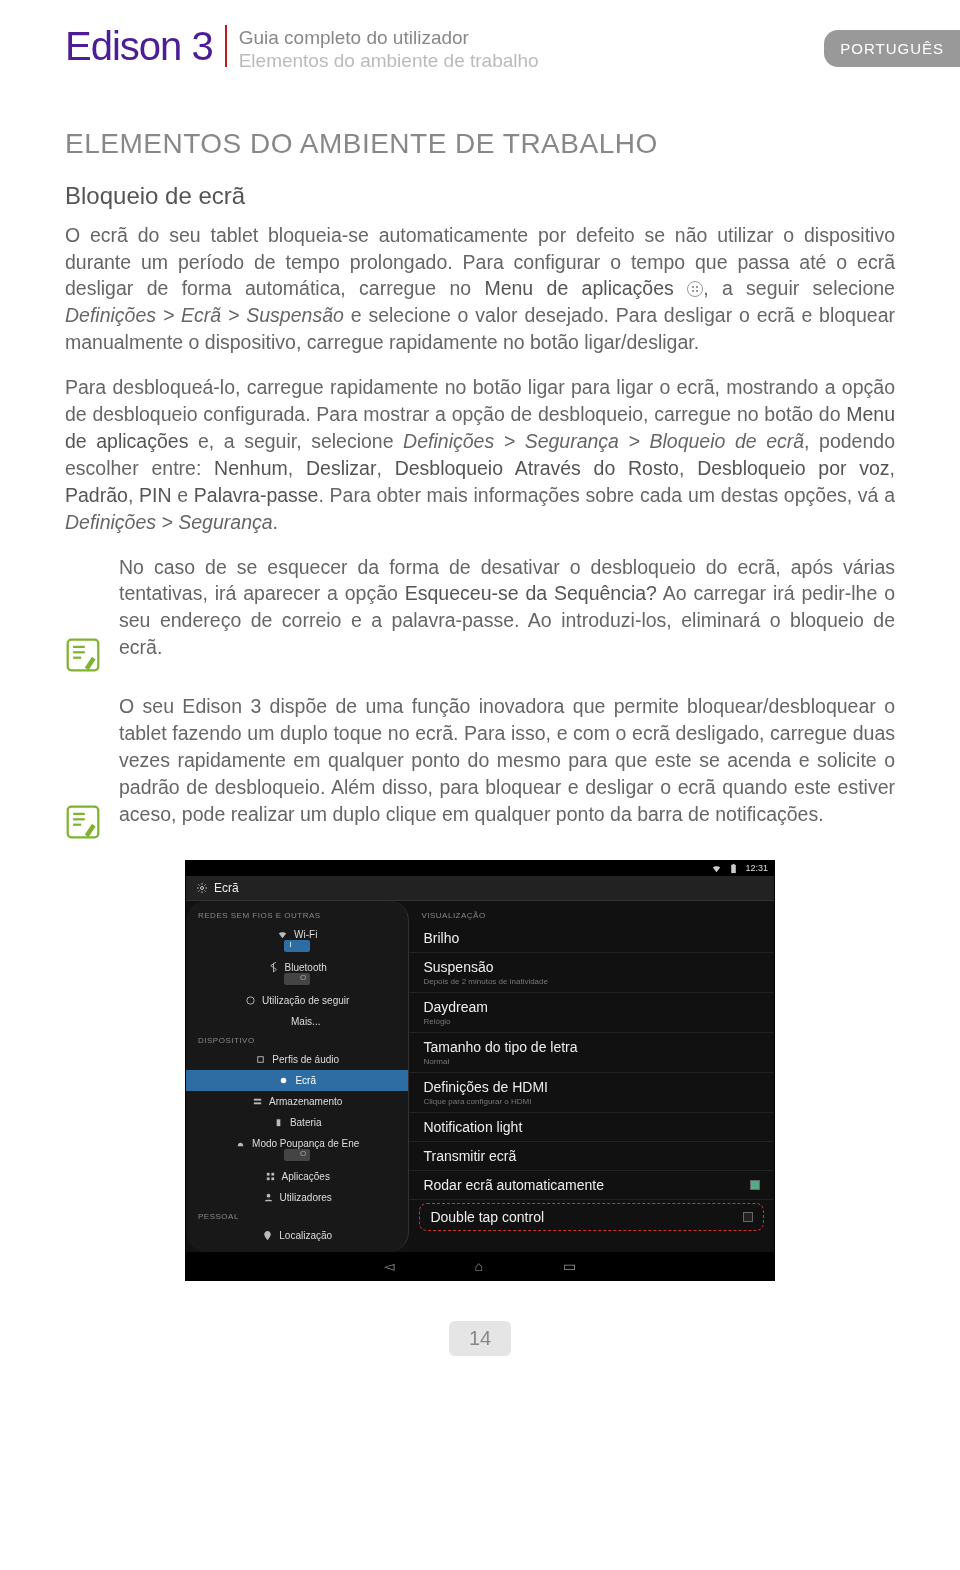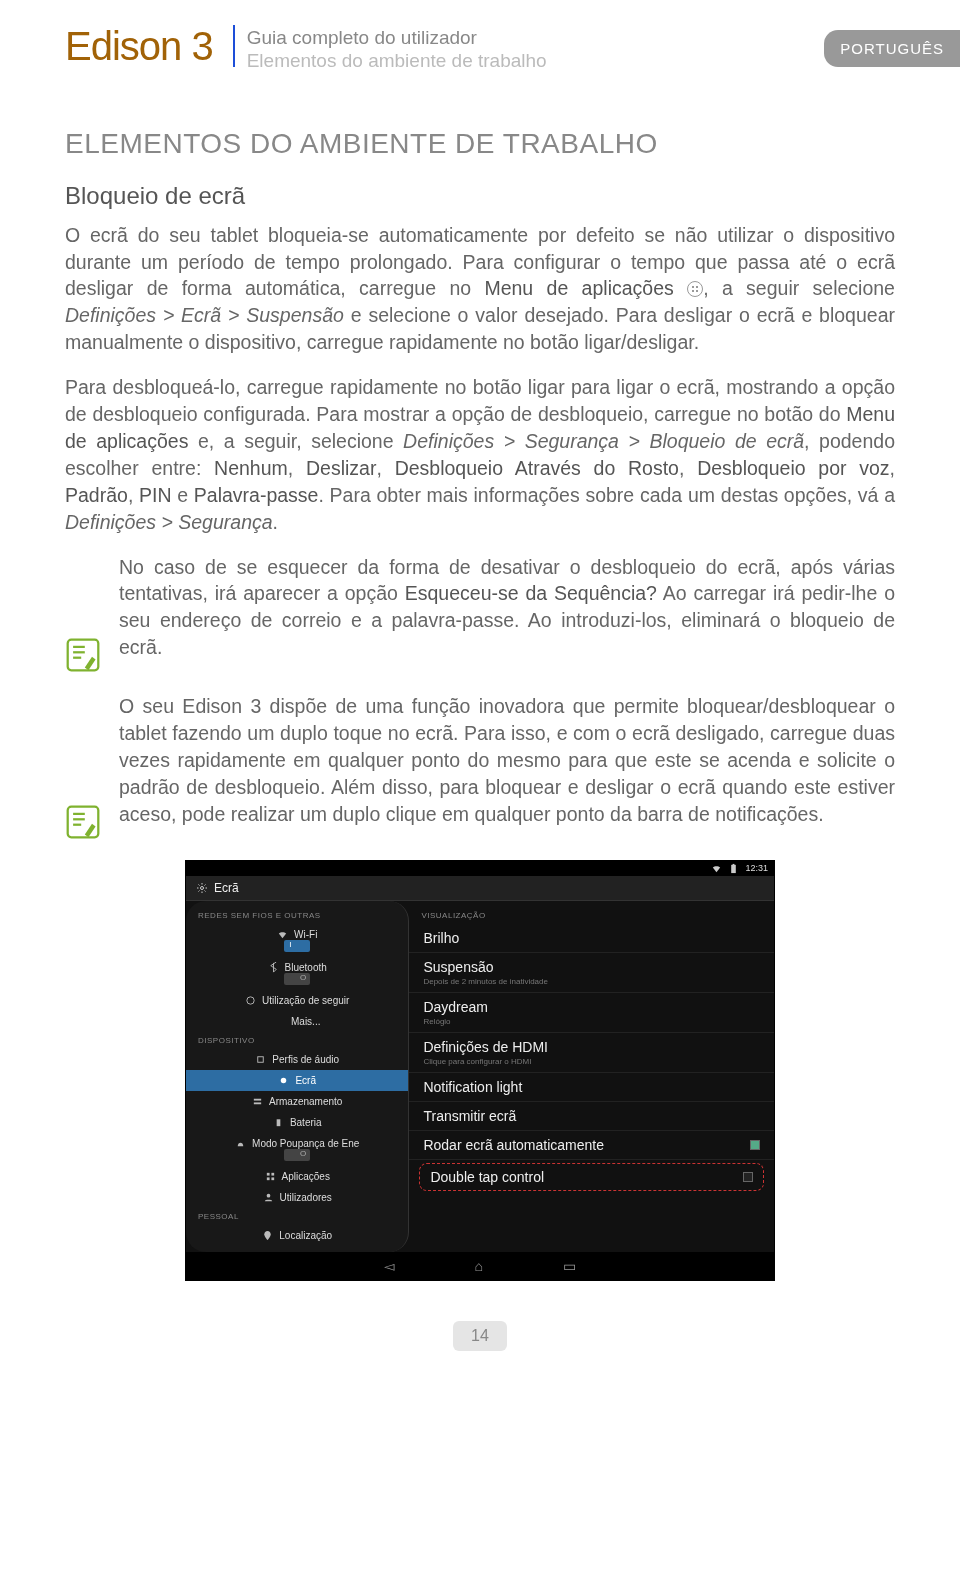--- a/index.html
+++ b/index.html
@@ -15,24 +15,24 @@
     padding: 25px 65px 40px 65px;
   }
   .header {
     display: flex;
     align-items: flex-start;
     margin-bottom: 55px;
   }
   .brand {
     font-size: 40px;
     font-weight: 300;
-    color: #a16207;
+    color: #4c1d95;
     letter-spacing: -1px;
-    padding-right: 20px;
-    border-right: 2px solid #1d4ed8;
+    padding-right: 12px;
+    border-right: 2px solid #b91c1c;
     line-height: 1.05;
   }
   .header-sub {
     padding-left: 12px;
     padding-top: 2px;
   }
   .header-line1 { font-size: 19px; color: #888; font-weight: 400; line-height: 1.2; }
   .header-line2 { font-size: 19px; color: #bbb; font-weight: 300; line-height: 1.2; }
   .lang-tab {
     position: absolute;
@@ -132,23 +132,23 @@
   .ss-item.selected { background: #2d6da3; color: #fff; }
   .ss-r-item { padding: 6px 14px; border-bottom: 1px solid #222; }
   .ss-r-item .t { color:#eee; font-size:14px; }
   .ss-r-item .s { color:#777; font-size:8px; margin-top:2px; }
   .ss-r-item.hl { border:1px dashed #c33; border-radius:8px; margin:3px 10px; padding:5px 10px; display:flex; justify-content:space-between; align-items:center; }
   .ss-r-item .chk { width:10px;height:10px;border:1px solid #666;background:#222; }
   .ss-r-item.toggle { display:flex; justify-content:space-between; align-items:center; }
   .ss-nav { background:#000; display:flex; justify-content:center; gap:80px; padding:6px 0; color:#999; font-size:14px; }
   .ico { width:11px;height:11px; display:inline-block; fill:#bbb; }
   .page-num {
-    width: 54px; margin: 0 auto; text-align: center;
+    width: 62px; margin: 0 auto; text-align: center;
     background: #e5e5e5; border-radius: 6px; padding: 6px 0;
-    color: #888; font-size: 16px; font-weight: 300;
+    color: #888; font-size: 20px; font-weight: 300;
   }
 </style>
 </head>
 <body>
 
 <div class="page">
   <div class="header">
     <div class="brand">Edison 3</div>
     <div class="header-sub">
       <div class="header-line1">Guia completo do utilizador</div>
@@ -330,20 +330,24 @@
           </div>
         <div class="ss-r-item">
             <div class="t">Suspensão</div>
             <div class="s">Depois de 2 minutos de inatividade</div>
           </div>
         <div class="ss-r-item">
             <div class="t">Daydream</div>
             <div class="s">Relógio</div>
           </div>
         <div class="ss-r-item">
+            <div class="t">Tamanho do tipo de letra</div>
+            <div class="s">Normal</div>
+          </div>
+        <div class="ss-r-item">
             <div class="t">Definições de HDMI</div>
             <div class="s">Clique para configurar o HDMI</div>
           </div>
         <div class="ss-r-item">
             <div class="t">Notification light</div>
           </div>
         <div class="ss-r-item">
             <div class="t">Transmitir ecrã</div>
           </div>
         <div class="ss-r-item toggle">

